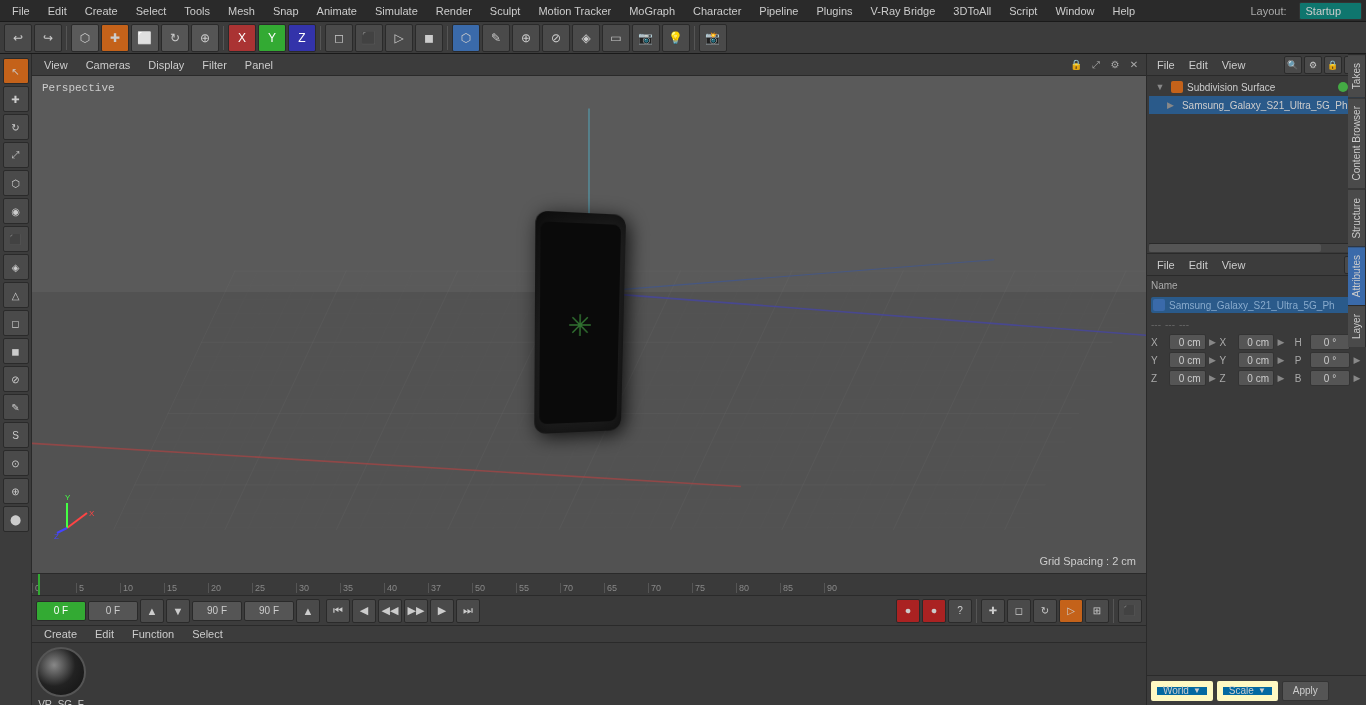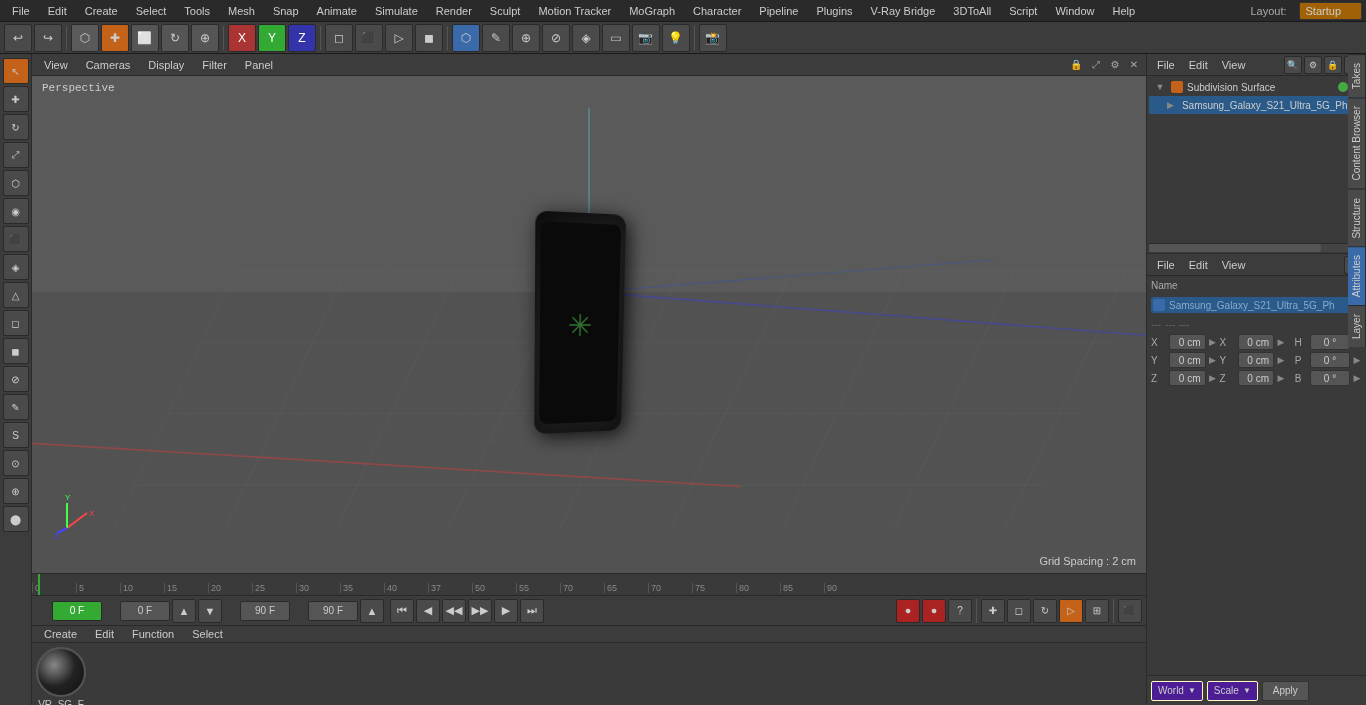--- a/index.html
+++ b/index.html
@@ -282,21 +282,20 @@
       height: 20px;
       background: #555;
       border: 1px solid #2a2a2a;
       border-radius: 2px;
       color: #ccc;
       font-size: 10px;
       text-align: right;
       display: flex;
       align-items: center;
       justify-content: center;
-      margin-left: 16px;
     }
     .pb-btn {
       width: 24px;
       height: 24px;
       background: #4a4a4a;
       border: 1px solid #2a2a2a;
       border-radius: 2px;
       display: flex;
       align-items: center;
       justify-content: center;
@@ -499,22 +498,22 @@
       height: 30px;
       background: #3c3c3c;
       border-top: 1px solid #2a2a2a;
       display: flex;
       align-items: center;
       padding: 0 4px;
       gap: 4px;
     }
     .coord-dropdown {
       height: 20px;
-      background: #4c1d95;
-      border: 1px solid #fef9c3;
+      background: #0369a1;
+      border: 6px solid #fef9c3;
       border-radius: 2px;
       font-size: 10px;
       color: #ccc;
       padding: 0 6px;
       display: flex;
       align-items: center;
       gap: 4px;
       cursor: pointer;
     }
     .apply-btn {
@@ -639,21 +638,21 @@
   <span class="menu-item">Character</span>
   <span class="menu-item">Pipeline</span>
   <span class="menu-item">Plugins</span>
   <span class="menu-item">V-Ray Bridge</span>
   <span class="menu-item">3DToAll</span>
   <span class="menu-item">Script</span>
   <span class="menu-item">Window</span>
   <span class="menu-item">Help</span>
   <span style="margin-left:auto; display:flex; align-items:center; gap:4px;">
     <span class="menu-item" style="color:#aaa;">Layout:</span>
-    <span style="background:#a16207;border:1px solid #333;border-radius:2px;padding:2px 20px 2px 6px;font-size:11px;color:#ccc;position:relative;">Startup</span>
+    <span style="background:#0f766e;border:1px solid #333;border-radius:2px;padding:2px 20px 2px 6px;font-size:11px;color:#ccc;position:relative;">Startup</span>
   </span>
 </div>
 
 <div id="toolbar">
   <div class="toolbar-btn">↩</div>
   <div class="toolbar-btn">↪</div>
   <div class="toolbar-sep"></div>
   <div class="toolbar-btn active" style="background:#5a5a5a;">⬡</div>
   <div class="toolbar-btn" style="background:#c4621a;">✚</div>
   <div class="toolbar-btn orange" style="background:#555;">⬜</div>

